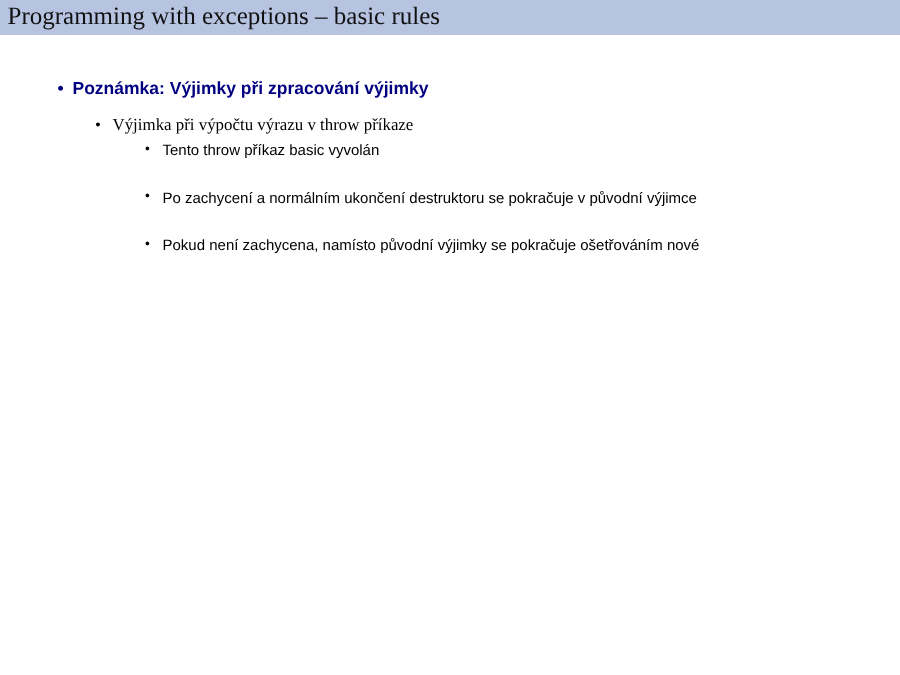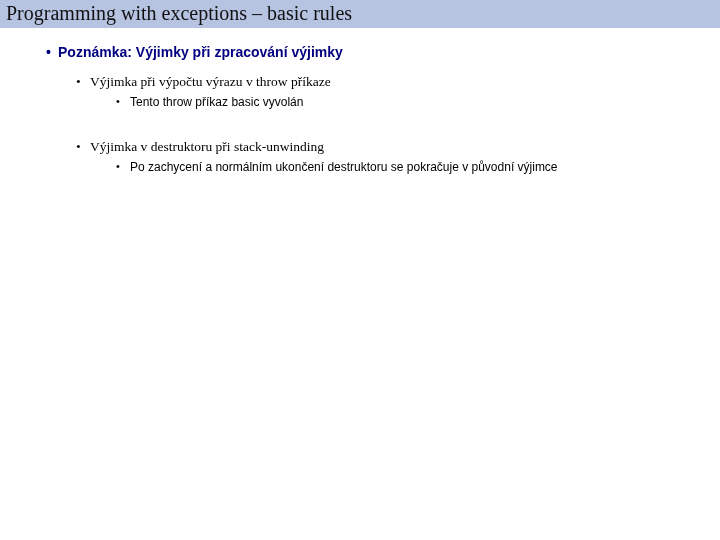--- a/index.html
+++ b/index.html
@@ -20,21 +20,21 @@
     padding: 2px 6px 3px 6px;
   }
   .title-bar h1 {
     margin: 0;
     font-family: "Times New Roman", Times, serif;
     font-size: 20px;
     font-weight: normal;
     color: #111;
   }
   .body {
-    padding: 12px 10px 0 10px;
+    padding: 30px 10px 0 10px;
     font-family: Verdana, Geneva, sans-serif;
   }
   .lvl1 {
     font-size: 14px;
     font-weight: bold;
     color: #000080;
     margin: 4px 0 14px 48px;
     position: relative;
   }
   .lvl1::before {
@@ -86,21 +86,21 @@
 
   <div class="body">
 
     <div class="lvl1">Poznámka: Výjimky při zpracování výjimky</div>
 
     <div class="lvl2">Výjimka při výpočtu výrazu v throw příkaze</div>
     <div class="lvl3">Tento throw příkaz basic vyvolán</div>
 
     <div class="section-gap"></div>
 
-    <div class="lvl2">Výjimka v destruktoru při stack-unwinding</div>
     <div class="lvl3">Po zachycení a normálním ukončení destruktoru se pokračuje v původní výjimce</div>
 
     <div class="section-gap"></div>
 
+    <div class="lvl3">Pokud není zachycena, namísto původní výjimky se pokračuje ošetřováním nové</div>
 
   </div>
 
 </div>
 
 </body></html>

